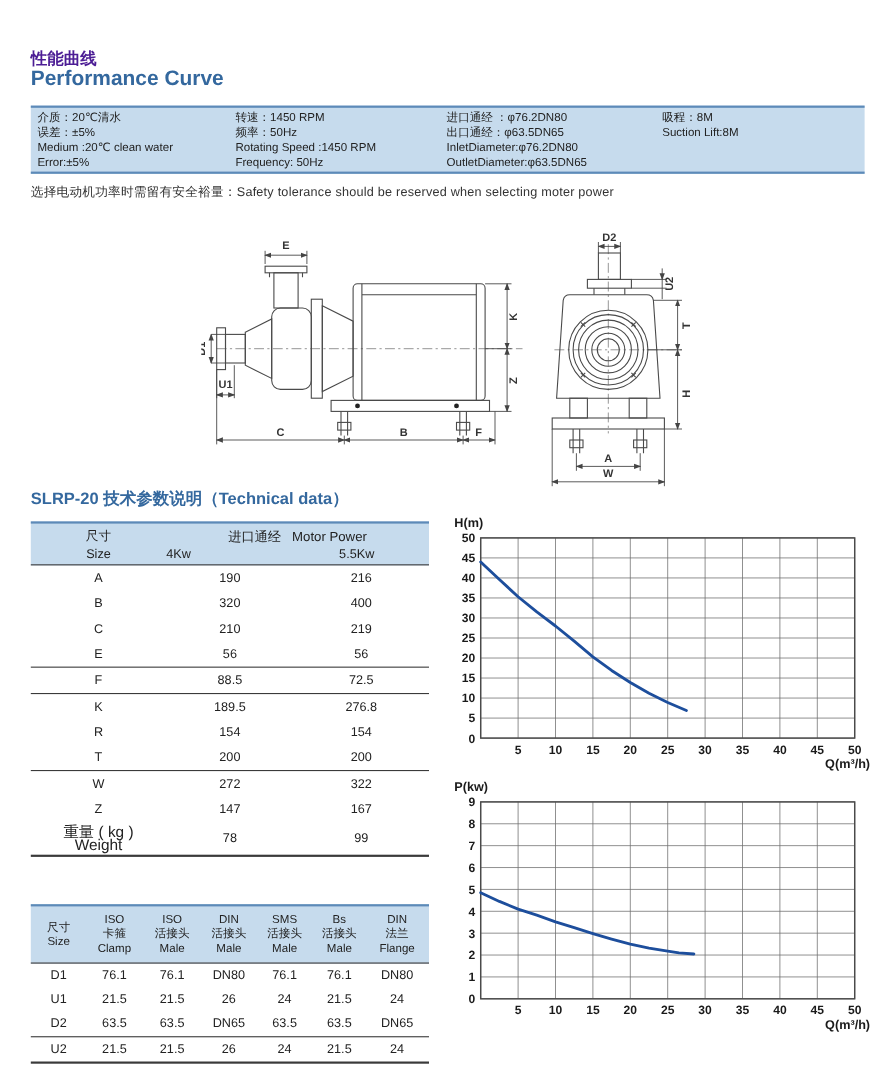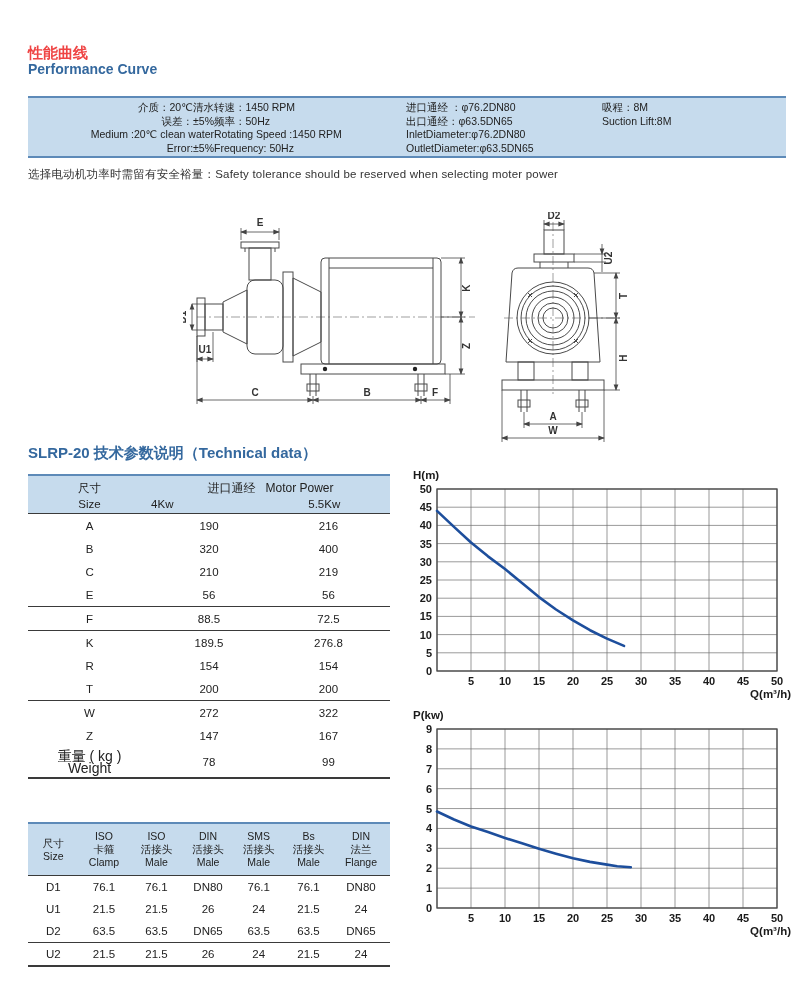--- a/index.html
+++ b/index.html
@@ -1,28 +1,28 @@
 <!DOCTYPE html>
 <html><head>
 <meta charset="utf-8">
 <style>
   html,body{margin:0;padding:0;background:#fff;}
   body{font-family:"Liberation Sans","DejaVu Sans",sans-serif;color:#2b2b2b;}
   .page{position:relative;width:800px;height:992px;background:#ffffff;overflow:hidden;}
   .abs{position:absolute;}
 
-  .title-zh{left:28px;top:44px;font-size:15px;font-weight:600;color:#ef4444;}
-  .title-en{left:28px;top:61px;font-size:14px;font-weight:600;color:#34689e;}
+  .title-zh{left:28px;top:44px;font-size:15px;font-weight:600;color:#4c1d95;}
+  .title-en{left:28px;top:61px;font-size:19px;font-weight:600;color:#34689e;}
 
   .infobar{left:28px;top:96px;width:758px;height:62px;background:#c6dbed;
            border-top:2px solid #5d8ab8;border-bottom:2px solid #5d8ab8;
            box-sizing:border-box;display:flex;padding-top:3px;}
   .infocol{font-size:10.5px;line-height:13.5px;color:#222;}
   .infocol span{display:block;}
-  .ic1{width:180px;padding-left:6px;text-align:right;}
+  .ic1{width:180px;padding-left:6px;}
   .ic2{width:192px;}
   .ic3{width:196px;}
   .ic4{width:170px;}
 
   .note{left:28px;top:167px;font-size:11.5px;color:#333;letter-spacing:.2px;}
 
   .section-title{left:28px;top:444px;font-size:15px;font-weight:600;color:#34689e;}
 
   
   .mtable{left:28px;top:474px;width:362px;}

